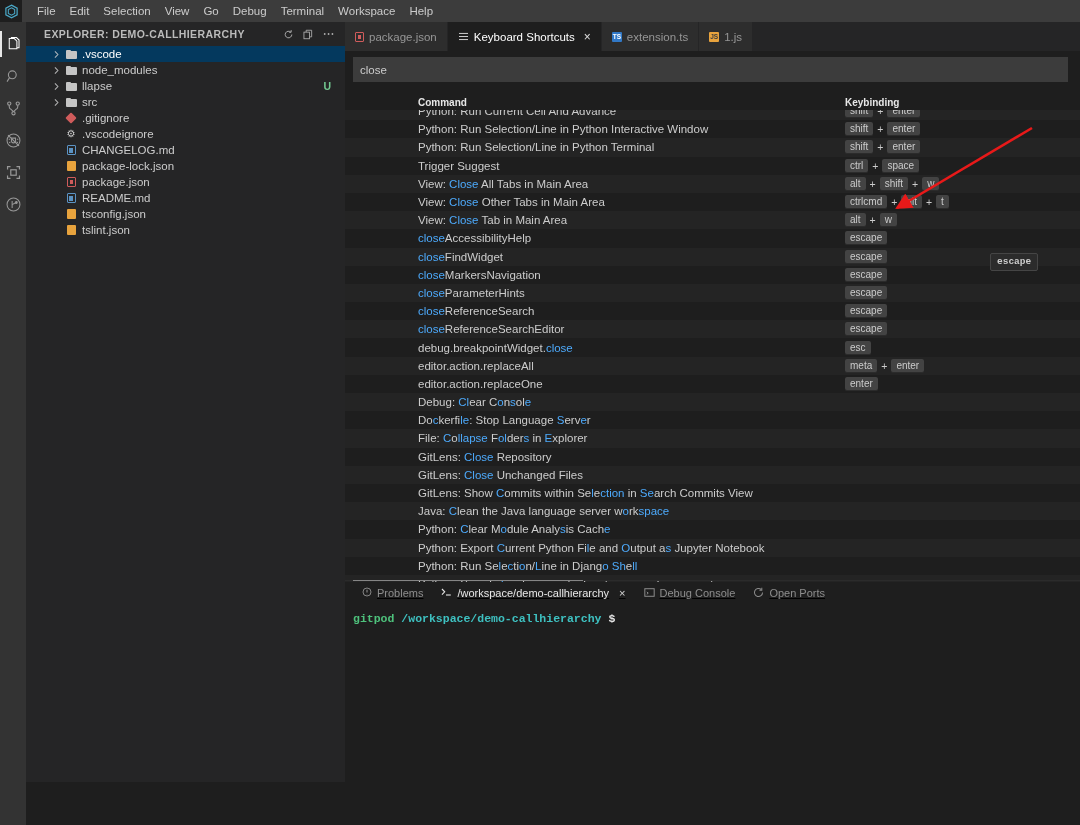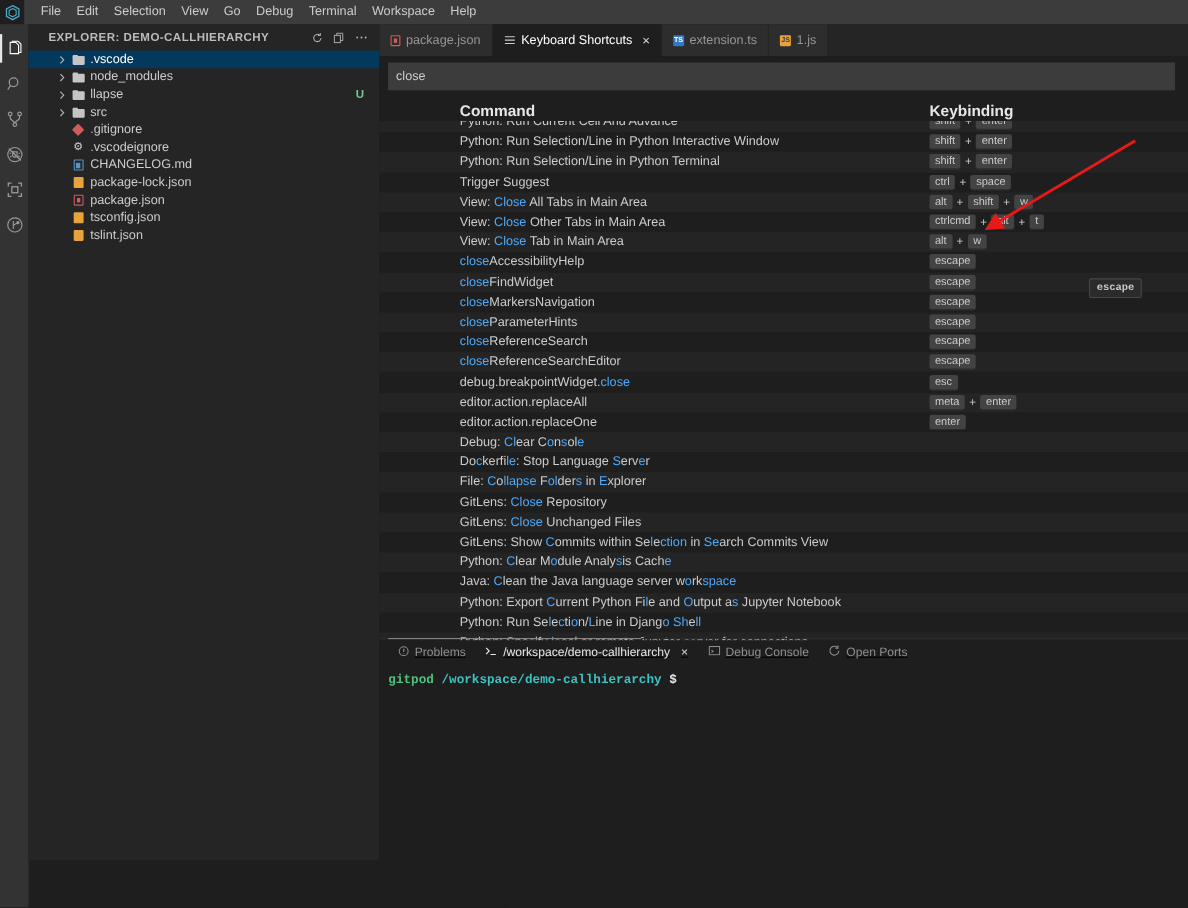--- a/index.html
+++ b/index.html
@@ -105,21 +105,21 @@
     display: flex; align-items: center; padding: 0 6px;
   }
   .kb-search input {
     flex: 1; background: transparent; border: none; outline: none;
     color: #cccccc; font-size: 11.5px; font-family: "Liberation Sans", sans-serif;
   }
 
   
   .kb-head {
     height: 22px; display: flex; align-items: flex-end; padding-bottom: 2px;
-    margin-top: 6px; color: #e7e7e7; font-size: 14px; font-weight: 700;
+    margin-top: 6px; color: #e7e7e7; font-size: 10px; font-weight: 700;
   }
   .col-cmd { width: 500px; padding-left: 73px; }
   .col-key { flex: 1; }
 
   
   .kb-list { position: relative; height: 479px; overflow: hidden; }
   .kb-row {
     height: 18.2px; display: flex; align-items: center;
     font-size: 11.5px; color: #cccccc; white-space: nowrap;
   }
@@ -354,20 +354,27 @@
         <div class="row">
           <span class="chev"></span>
           <span class="ficon">
             <span class="sq pkg"></span>
           </span>
           <span class="rlabel">package.json</span>
         </div>
         <div class="row">
           <span class="chev"></span>
           <span class="ficon">
+            <span class="sq md"></span>
+          </span>
+          <span class="rlabel">README.md</span>
+        </div>
+        <div class="row">
+          <span class="chev"></span>
+          <span class="ficon">
             <span class="sq json"></span>
           </span>
           <span class="rlabel">tsconfig.json</span>
         </div>
         <div class="row">
           <span class="chev"></span>
           <span class="ficon">
             <span class="sq json"></span>
           </span>
           <span class="rlabel">tslint.json</span>
@@ -555,25 +562,25 @@
           </div>
           <div class="kb-row">
             <div class="rc-cmd"><span>GitLens: </span><span class="hl">Close</span><span> Unchanged Files</span></div>
             <div class="rc-key"></div>
           </div>
           <div class="kb-row">
             <div class="rc-cmd"><span>GitLens: Show </span><span class="hl">C</span><span>ommits within Se</span><span class="hl">l</span><span>e</span><span class="hl">ction</span><span> in </span><span class="hl">Se</span><span>arch Commits View</span></div>
             <div class="rc-key"></div>
           </div>
           <div class="kb-row">
+            <div class="rc-cmd"><span>Java: </span><span class="hl">C</span><span>lean the Java language server w</span><span class="hl">o</span><span>rk</span><span class="hl">space</span></div>
+            <div class="rc-key"></div>
+          </div>
+          <div class="kb-row">
             <div class="rc-cmd"><span>Python: </span><span class="hl">C</span><span>lear M</span><span class="hl">o</span><span>dule Analy</span><span class="hl">s</span><span>is Cach</span><span class="hl">e</span></div>
-            <div class="rc-key"></div>
-          </div>
-          <div class="kb-row">
-            <div class="rc-cmd"><span>Java: </span><span class="hl">C</span><span>lean the Java language server w</span><span class="hl">o</span><span>rk</span><span class="hl">space</span></div>
             <div class="rc-key"></div>
           </div>
           <div class="kb-row">
             <div class="rc-cmd"><span>Python: Export </span><span class="hl">C</span><span>urrent Python Fi</span><span class="hl">l</span><span>e and </span><span class="hl">O</span><span>utput a</span><span class="hl">s</span><span> Jupyter Notebook</span></div>
             <div class="rc-key"></div>
           </div>
           <div class="kb-row">
             <div class="rc-cmd"><span>Python: Run Se</span><span class="hl">l</span><span>e</span><span class="hl">c</span><span>ti</span><span class="hl">o</span><span>n/</span><span class="hl">L</span><span>ine in Djang</span><span class="hl">o</span><span> </span><span class="hl">Sh</span><span>e</span><span class="hl">ll</span></div>
             <div class="rc-key"></div>
           </div>

